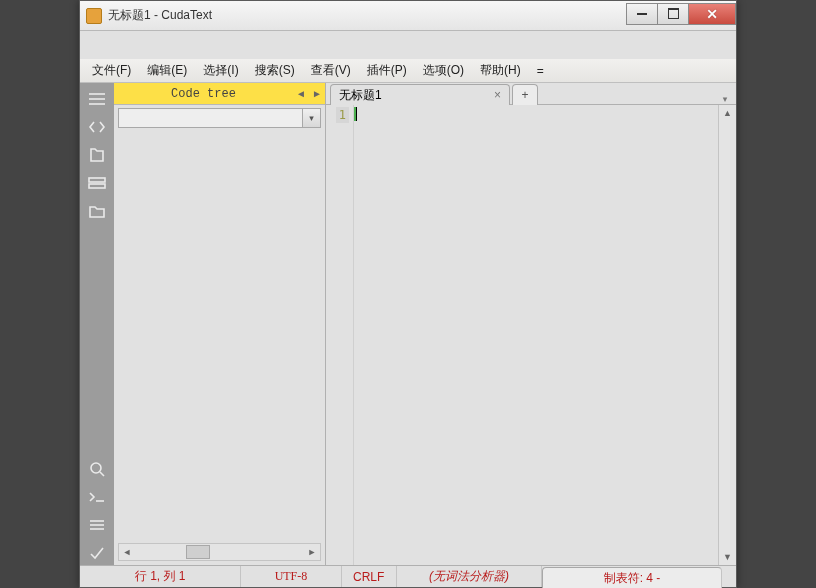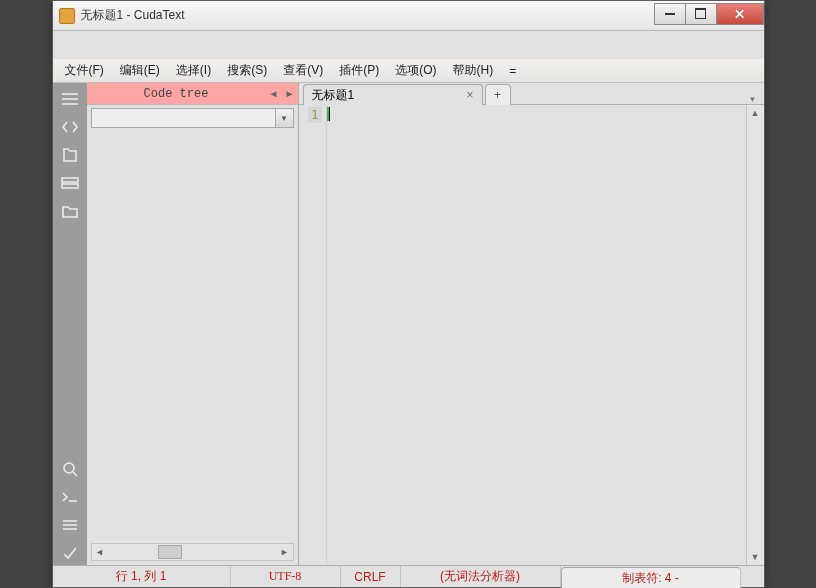--- a/index.html
+++ b/index.html
@@ -1,18 +1,18 @@
 <!DOCTYPE html>
 <html><head>
 <meta charset="utf-8">
 <style>
 * { margin: 0; padding: 0; box-sizing: border-box; font-family: "Microsoft YaHei", "SimSun", Arial, sans-serif; font-size: 12px; }
 body { background: #444; display: flex; align-items: center; justify-content: center; height: 100vh; }
 
-.window { width: 713px; height: 588px; background: #e1e1e1; border: 1px solid #5a5a5a; display: flex; flex-direction: column; box-shadow: 0 0 8px rgba(0,0,0,.4); }
+.window { width: 658px; height: 588px; background: #e1e1e1; border: 1px solid #5a5a5a; display: flex; flex-direction: column; box-shadow: 0 0 8px rgba(0,0,0,.4); }
 
 
 .titlebar { height: 30px; background: linear-gradient(#f7f7f7,#e5e5e5); display: flex; align-items: center; padding-left: 6px; border-bottom: 1px solid #b8b8b8; }
 .titlebar .icon { width: 16px; height: 16px; background: #e6a23c; border: 1px solid #b57c1a; border-radius: 2px; margin-right: 6px; }
 .titlebar .title { flex: 1; color: #333; font-size: 12px; }
 .tbtn { width: 32px; height: 22px; display: flex; align-items: center; justify-content: center; margin-top: -4px; border: 1px solid #8a8a8a; background: linear-gradient(#f3f3f3,#d9d9d9); }
 .tbtn + .tbtn { margin-left: -1px; }
 .tbtn.min::after { content:""; width:10px; height:2px; background:#333; }
 .tbtn.max::after { content:""; width:9px; height:8px; border:1px solid #333; border-top-width:2px; }
 .tbtn.close { background: linear-gradient(#e98178,#c94b3f); width: 48px; color:#fff; font-size:14px; }
@@ -26,21 +26,21 @@
 .main { flex:1; display:flex; min-height:0; }
 
 
 .vtoolbar { width: 34px; background: #9c9c9c; display:flex; flex-direction:column; align-items:center; padding-top:4px; gap:4px; }
 .vtoolbar .spacer { flex:1; }
 .vtb { width:28px; height:24px; display:flex; align-items:center; justify-content:center; color:#eaeaea; }
 .vtb svg { stroke:#eaeaea; fill:none; stroke-width:1.6; }
 
 
 .sidepanel { width: 212px; background:#e1e1e1; display:flex; flex-direction:column; border-right:1px solid #b0b0b0; }
-.sidehdr { height:22px; display:flex; align-items:center; border-bottom:1px solid #b8b8b8; background:#fca5a5; }
+.sidehdr { height:22px; display:flex; align-items:center; border-bottom:1px solid #b8b8b8; background:#fde047; }
 .sidehdr .lbl { flex:1; text-align:center; font-family:"Consolas","Courier New",monospace; color:#444; }
 .arrowbtn { width:16px; height:20px; display:flex; align-items:center; justify-content:center; color:#666; font-size:10px; }
 .dropdown { height:22px; margin:2px 4px 4px 4px; display:flex; align-items:center; }
 .dropdown input { flex:1; height:20px; border:1px solid #a8a8a8; background:#eee; padding:0 4px; font-size:12px; }
 .dropdown .cbobtn { width:18px; height:20px; border:1px solid #a8a8a8; border-left:0; background:linear-gradient(#f0f0f0,#d8d8d8); display:flex; align-items:center; justify-content:center; font-size:9px; color:#555; }
 .tree { flex:1; background:#e1e1e1; margin:0 4px 2px 4px; }
 .hscroll { height:18px; margin:0 4px 4px 4px; background:#e4e4e4; border:1px solid #c4c4c4; display:flex; align-items:center; }
 .hscroll .hbtn { width:16px; height:16px; display:flex; align-items:center; justify-content:center; color:#666; font-size:9px; }
 .hscroll .track { flex:1; position:relative; height:100%; }
 .hscroll .thumb { position:absolute; left:30%; width:24px; top:1px; bottom:1px; background:#cfcfcf; border:1px solid #a8a8a8; }
@@ -63,21 +63,21 @@
 .vscroll { width:18px; background:#e4e4e4; border-left:1px solid #c4c4c4; display:flex; flex-direction:column; }
 .vscroll .vbtn { height:16px; display:flex; align-items:center; justify-content:center; color:#666; font-size:9px; }
 .vscroll .vtrack { flex:1; }
 
 
 .statusbar { height:22px; background:#e1e1e1; border-top:1px solid #b0b0b0; display:flex; align-items:center; }
 .cell { height:100%; display:flex; align-items:center; justify-content:center; border-right:1px solid #c4c4c4; color:#b91c1c; padding:0 6px; }
 .cell.pos { width:178px; }
 .cell.enc { width:110px;font-family:Liberation Serif, serif; }
 .cell.eol { width:60px; }
-.cell.lex { width:160px; }
+.cell.lex { width:160px;font-style:italic; }
 .cell.tab { width:110px; }
 .cell.last { flex:1; border-right:none; }
 </style>
 </head>
 <body>
 
 <div class="window">
 
   <div class="titlebar">
     <div class="icon"></div>

